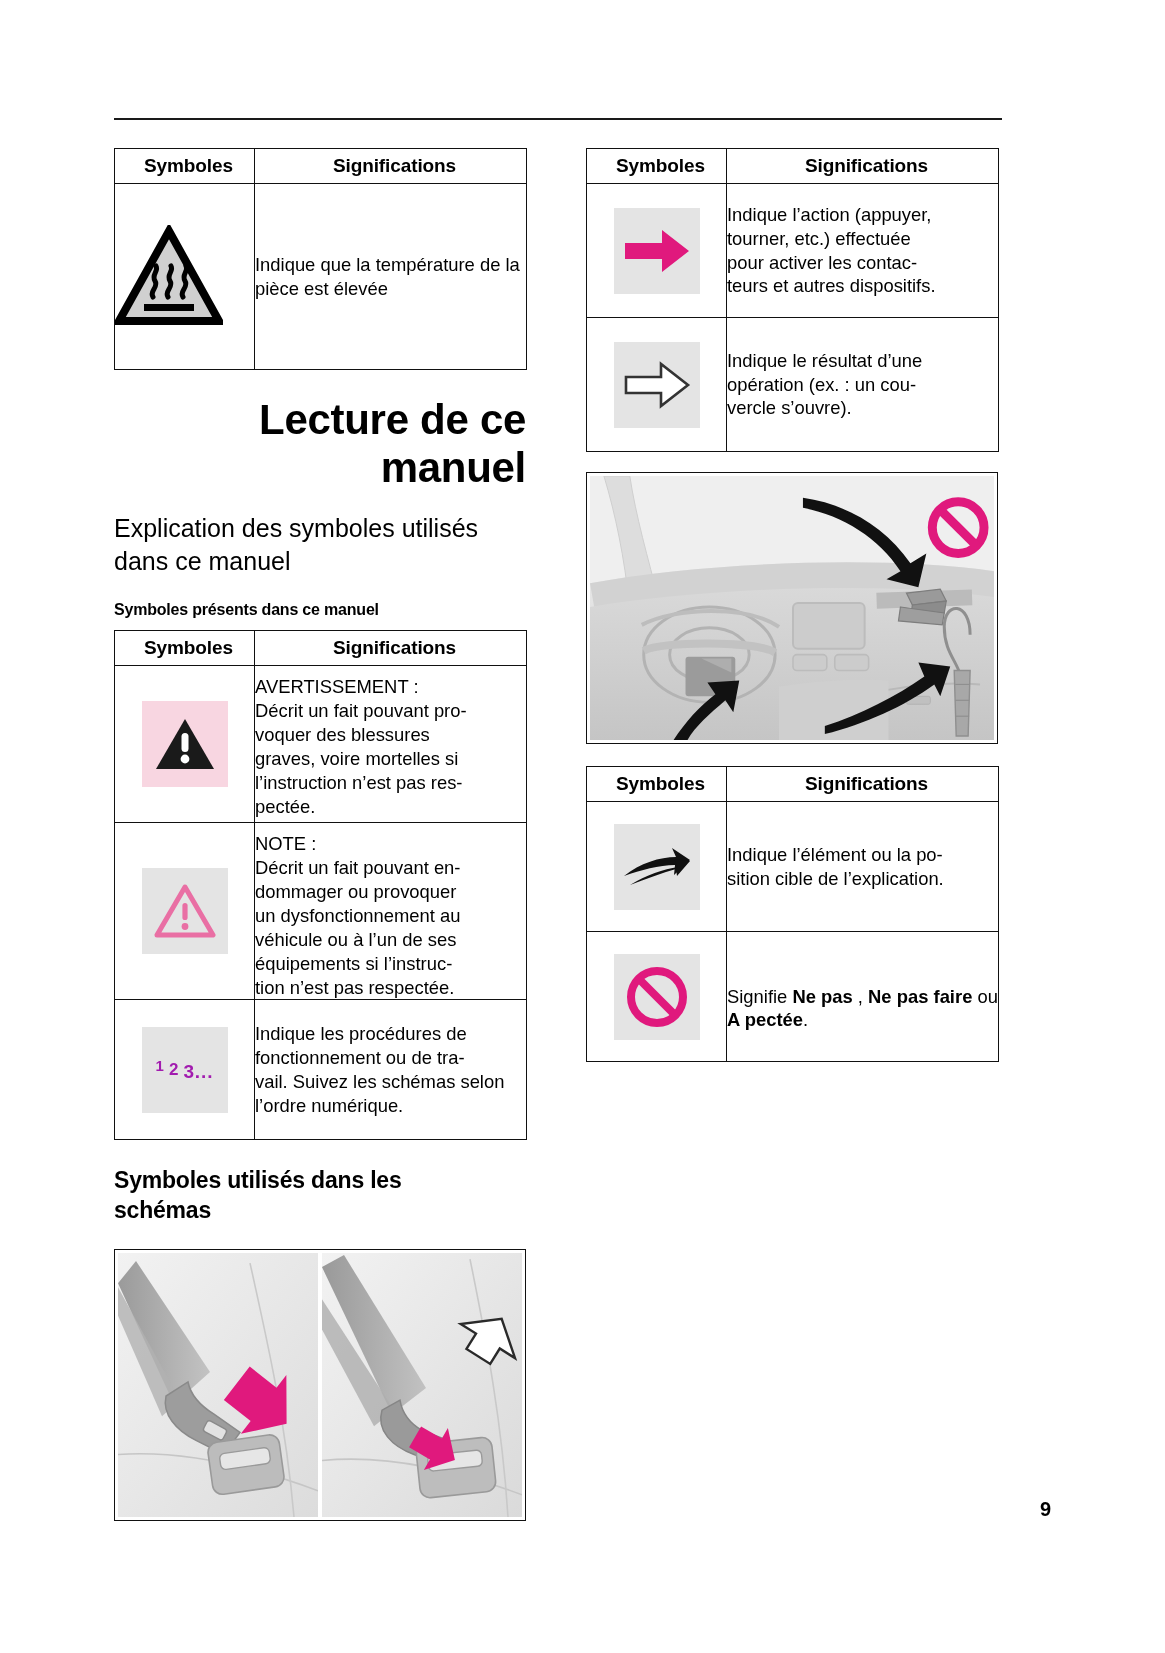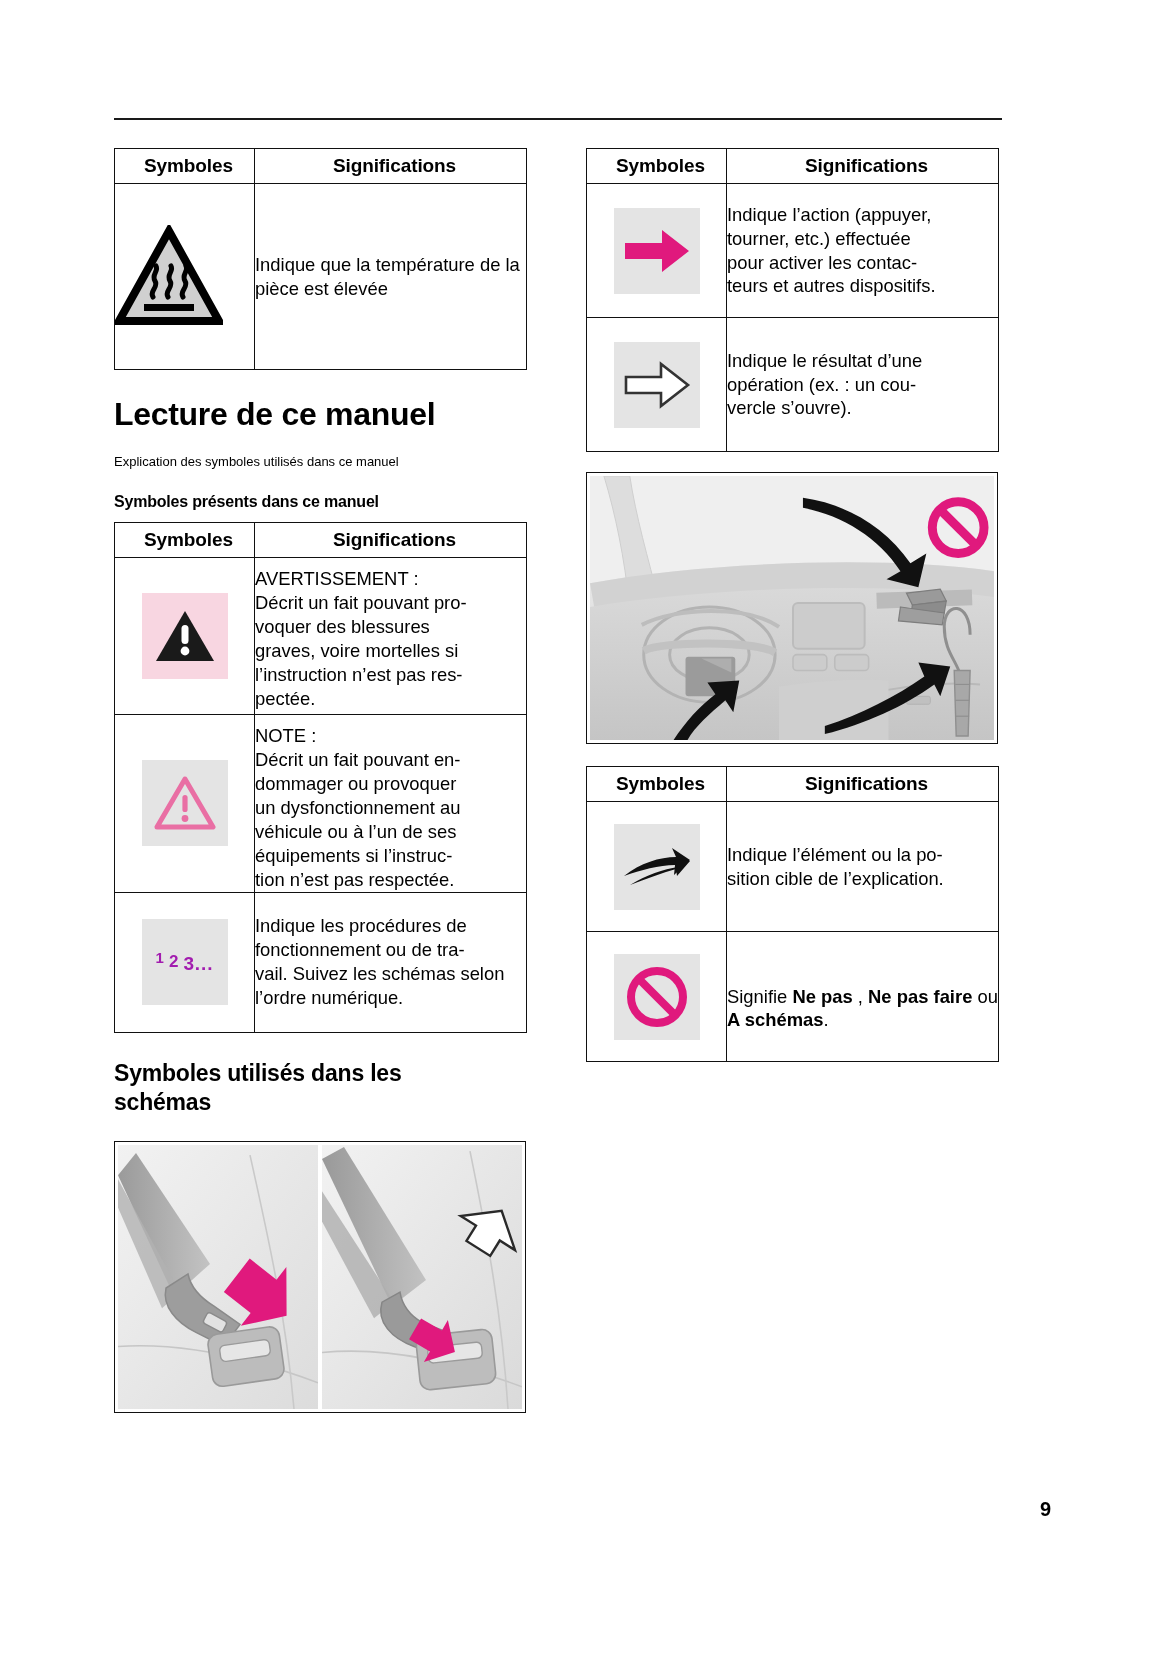--- a/index.html
+++ b/index.html
@@ -96,27 +96,28 @@
     letter-spacing: 0.5px;
     white-space: nowrap;
   }
   .steps .s1 { font-size: 15px; vertical-align: 5px; }
   .steps .s2 { font-size: 17px; vertical-align: 1px; }
   .steps .s3 { font-size: 19px; vertical-align: -2px; }
   .steps .dots { font-size: 19px; vertical-align: -2px; letter-spacing: 1px; }
 
   
   h1.h-main {
-    font-size: 32px;
+    font-size: 42px;
     font-weight: bold;
     margin: 26px 0 20px 0;
     letter-spacing: -0.3px;
+    text-align: right;
   }
   p.body-txt {
-    font-size: 13px;
+    font-size: 25px;
     line-height: 1.32;
     margin: 8px 0 22px 0;
     max-width: 404px;
   }
   h2.h-sub {
     font-size: 16px;
     font-weight: bold;
     margin: 0 0 10px 0;
     letter-spacing: -0.2px;
     line-height: 1.25;
@@ -478,21 +479,21 @@
         <tr style="height:130px">
           <td class="symcell">
             <span class="tile">
               <svg width="64" height="64" viewBox="0 0 64 64">
                 <circle cx="32" cy="32" r="26" fill="none" stroke="#e0197d" stroke-width="8"></circle>
                 <line x1="13.5" y1="13.5" x2="50.5" y2="50.5" stroke="#e0197d" stroke-width="8"></line>
               </svg>
             </span>
           </td>
           <td class="sigcell mid">
-            <span id="prohibition-text"><span>Signifie </span><b>Ne pas</b><span> , </span><b>Ne pas faire</b><span> ou </span><b>A schémas</b><span>.</span></span>
+            <span id="prohibition-text"><span>Signifie </span><b>Ne pas</b><span> , </span><b>Ne pas faire</b><span> ou </span><b>A pectée</b><span>.</span></span>
           </td>
         </tr>
       </tbody>
     </table>
 
   </div>
 
   <div class="page-num">9</div>
 
 </div>

